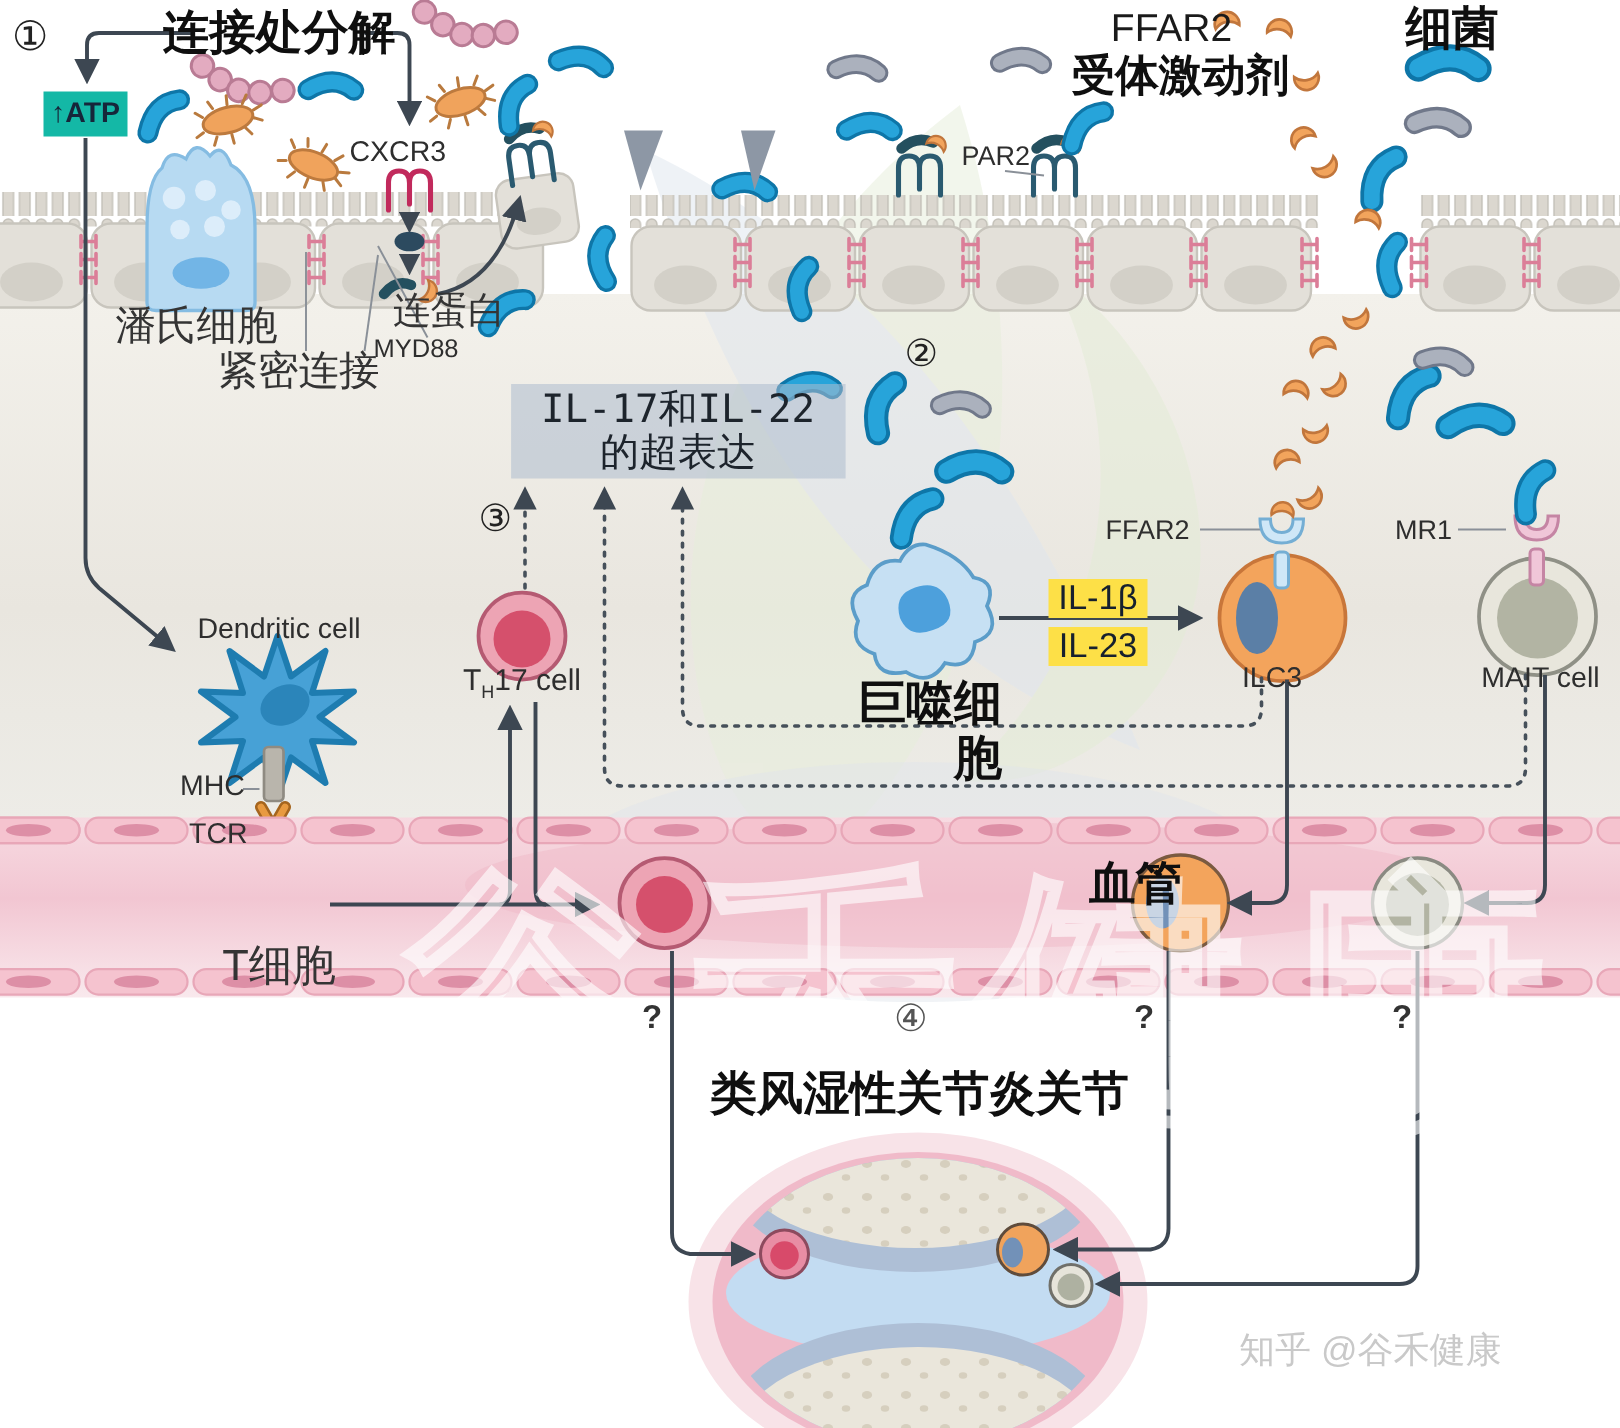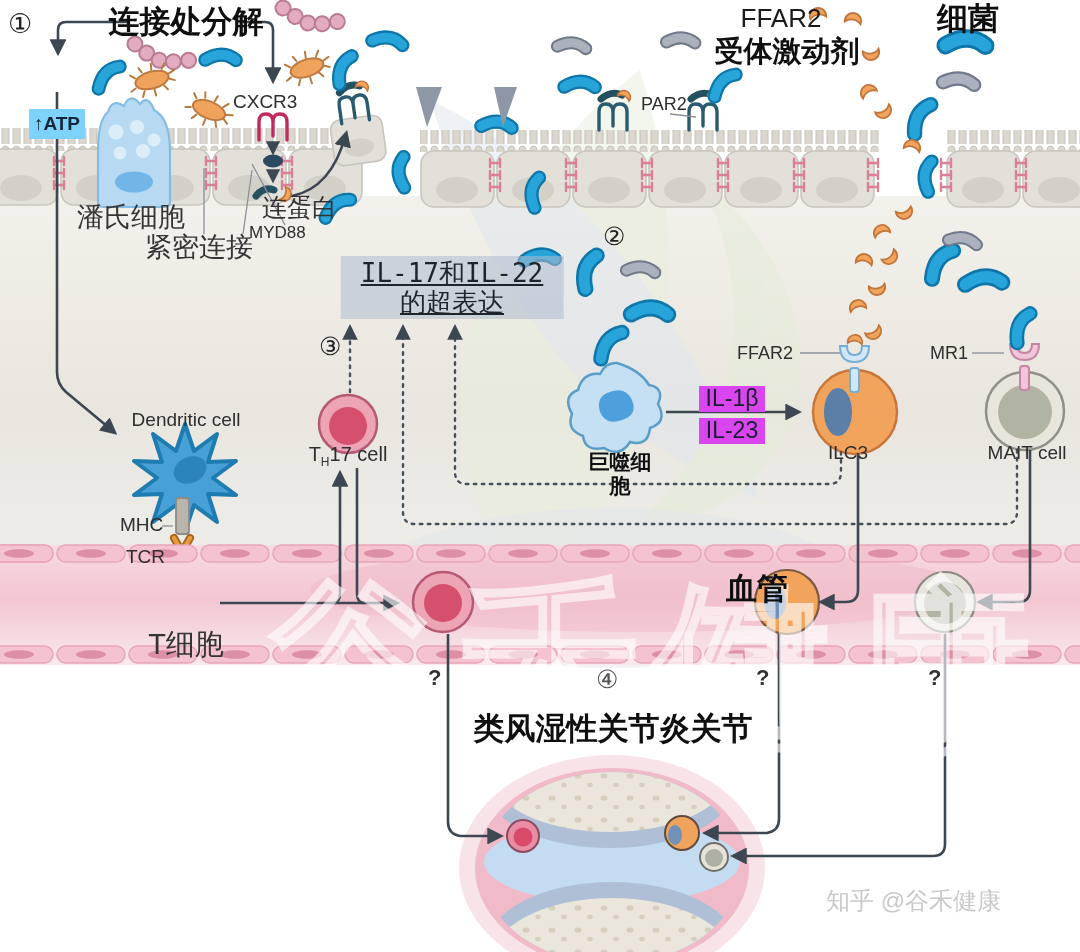--- a/index.html
+++ b/index.html
@@ -7,23 +7,23 @@
          font-family:"Liberation Sans",sans-serif;}
   #art{position:absolute;left:0;top:0;z-index:1;}
   .lbl{position:absolute;z-index:3;color:#2e2e2e;white-space:nowrap;line-height:1.1;}
   .ctr{transform:translateX(-50%);}
   .b{font-weight:700;color:#0f0f0f;}
   .cjk{color:#343434;}
   .box{display:flex;align-items:center;justify-content:center;}
   .mono{font-family:"DejaVu Sans Mono",monospace;}
   #junction-box{background:#8d97a5;color:#15181c;}
   .tri{position:absolute;z-index:2;width:0;height:0;}
-  #il-box{background:rgba(173,188,206,.55);text-align:center;padding:3px 20px;color:#1d242c;text-decoration:underline;}
-  .ilbox2{background:#d946ef;color:#16202e;}
-  #atp-box{background:#7dd3fc;color:#16263a;font-weight:700;margin-top:48px;}
+  #il-box{background:rgba(173,188,206,.55);text-align:center;padding:3px 20px;color:#1d242c;}
+  .ilbox2{background:#fde047;color:#16202e;}
+  #atp-box{background:#14b8a6;color:#16263a;font-weight:700;}
   #wm-big{position:absolute;z-index:2;left:262px;top:548px;font-size:182px;font-weight:700;
           letter-spacing:14px;color:transparent;-webkit-text-stroke:3px #ffffff;opacity:.62;}
   #credit{color:#c9c9c9;}
   sub{font-size:.6em;}
 </style>
 </head>
 <body>
 
 <div id="stage">
 
@@ -445,21 +445,21 @@
 <div class="lbl" style="left:319px;top:333px;font-size:25px;color:#222;">③</div>
 
 <div class="lbl ctr" style="left:348px;top:443px;font-size:20px;">
   <span>T</span><sub>H</sub><span>17 cell</span>
 </div>
 <div class="lbl ctr" style="left:186px;top:410px;font-size:19px;">Dendritic cell</div>
 <div class="lbl" style="left:120px;top:515px;font-size:19px;">MHC</div>
 <div class="lbl" style="left:126px;top:547px;font-size:19px;">TCR</div>
 <div class="lbl ctr cjk" style="left:186px;top:629px;font-size:29px;">T细胞</div>
 
-<div class="lbl ctr b" style="left:620px;top:450px;font-size:21px;line-height:1.15;text-align:center;">
+<div class="lbl ctr b" style="left:620px;top:450px;font-size:32px;line-height:1.15;text-align:right;">
   <div>巨噬细</div>
   <div>胞</div>
 </div>
 <div class="lbl box ilbox2" style="left:699px;top:386px;width:66px;height:26px;font-size:23px;">IL-1β</div>
 <div class="lbl box ilbox2" style="left:699px;top:418px;width:66px;height:26px;font-size:23px;">IL-23</div>
 
 <div class="lbl" style="left:737px;top:344px;font-size:18px;">FFAR2</div>
 <div class="lbl ctr" style="left:848px;top:443px;font-size:19px;">ILC3</div>
 <div class="lbl" style="left:930px;top:344px;font-size:18px;">MR1</div>
 <div class="lbl ctr" style="left:1027px;top:443px;font-size:19px;">MAIT cell</div>

